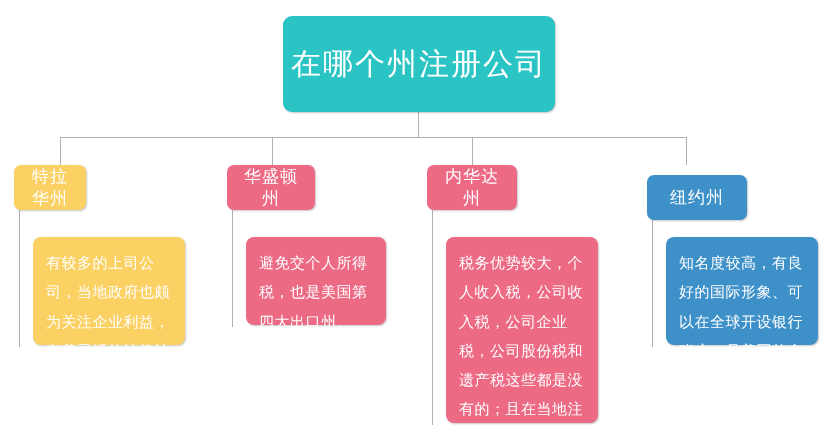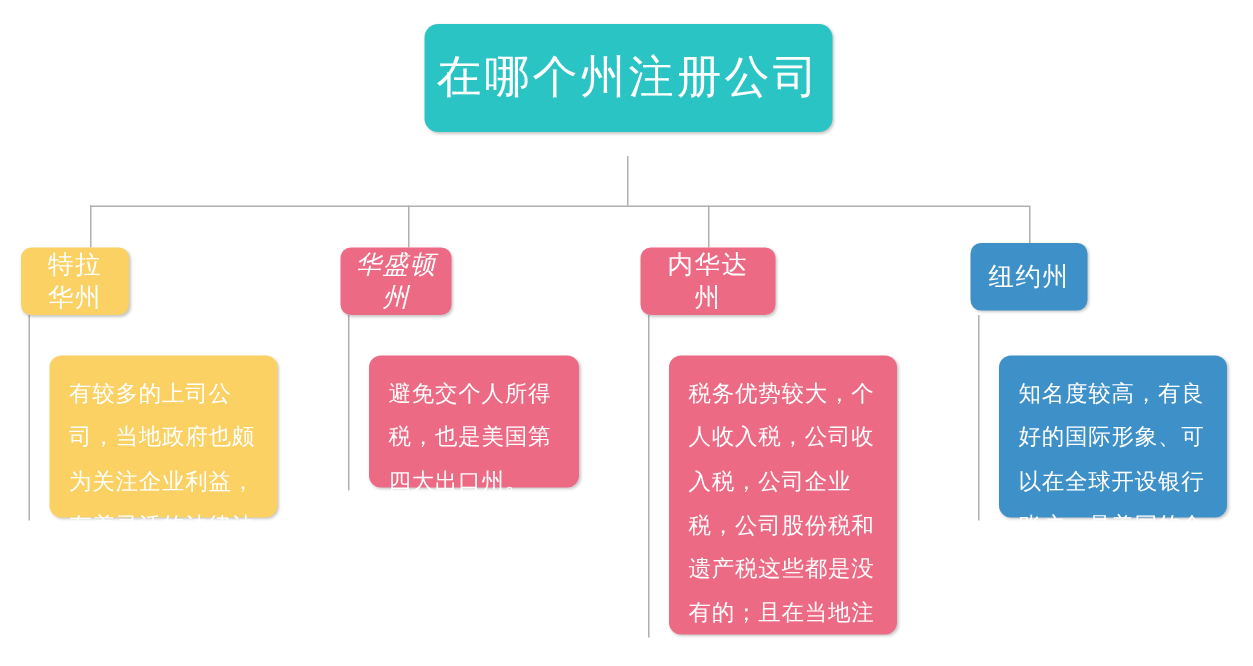--- a/index.html
+++ b/index.html
@@ -25,21 +25,21 @@
     border-radius:7px;
     color:#ffffff;
     display:flex;
     align-items:center;
     justify-content:center;
     text-align:center;
     box-shadow:1px 1px 2px rgba(0,0,0,.22);
     line-height:1.25;
   }
   .root{
-    left:283px;top:16px;width:272px;height:72px;
+    left:283px;top:16px;width:272px;height:96px;
     background:#2bc4c4;
     font-size:30px;
     letter-spacing:2px;
     border-radius:9px;
   }
   .branch{
     height:45px;
     font-size:17px;
     letter-spacing:1px;
     padding:0 10px;
@@ -52,25 +52,25 @@
     justify-content:flex-start;
     align-items:flex-start;
     padding:11px 12px 11px 13px;
     letter-spacing:.5px;
     border-radius:8px;
   }
 
   
   #b1{left:14px; top:165px; width:72px;}
   #d1{left:33px; top:237px; width:152px; height:108px;}
-  #b2{left:227px;top:165px; width:74px;font-style:italic;}
+  #b2{left:227px;top:165px; width:88px;}
   #d2{left:246px;top:237px; width:140px; height:88px;}
   #b3{left:427px;top:165px; width:90px;}
   #d3{left:446px;top:237px; width:152px; height:186px;}
-  #b4{left:647px;top:162px; width:78px;}
+  #b4{left:647px;top:175px; width:100px;}
   #d4{left:666px;top:237px; width:152px; height:108px;}
 </style>
 </head>
 <body>
 
 <div id="canvas">
 
   <div class="conn-v" style="left:418px;top:104px;height:34px;"></div>
   <div class="conn-h" style="left:60px;top:137px;width:626px;"></div>
 

